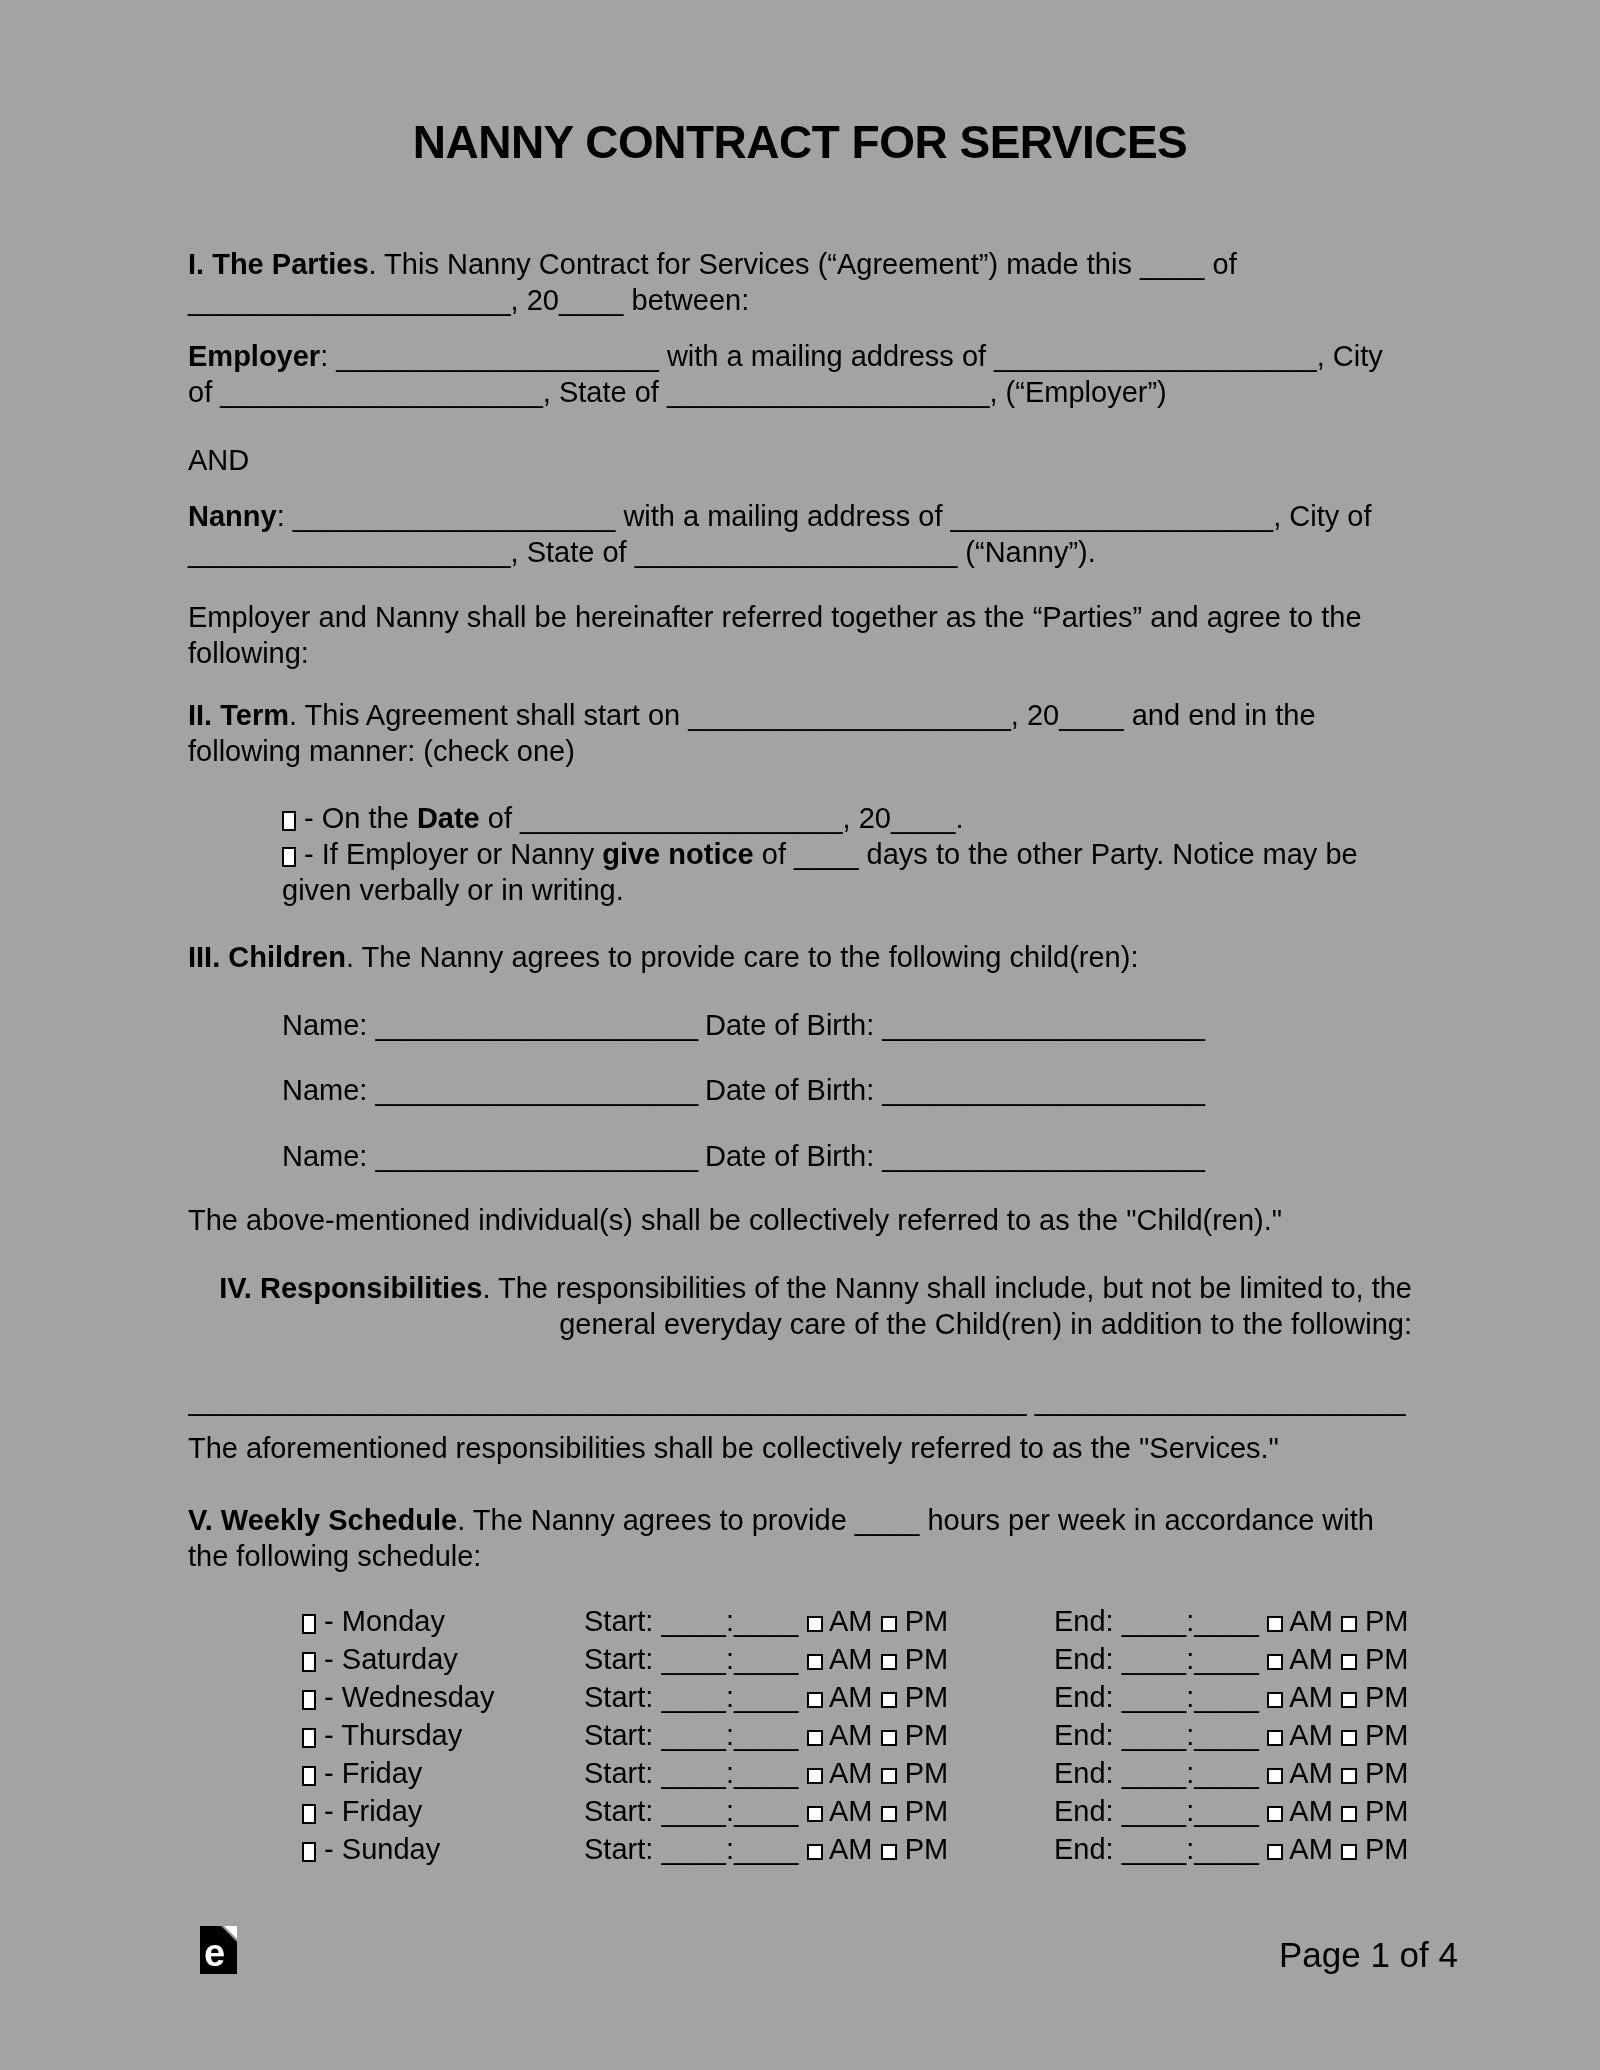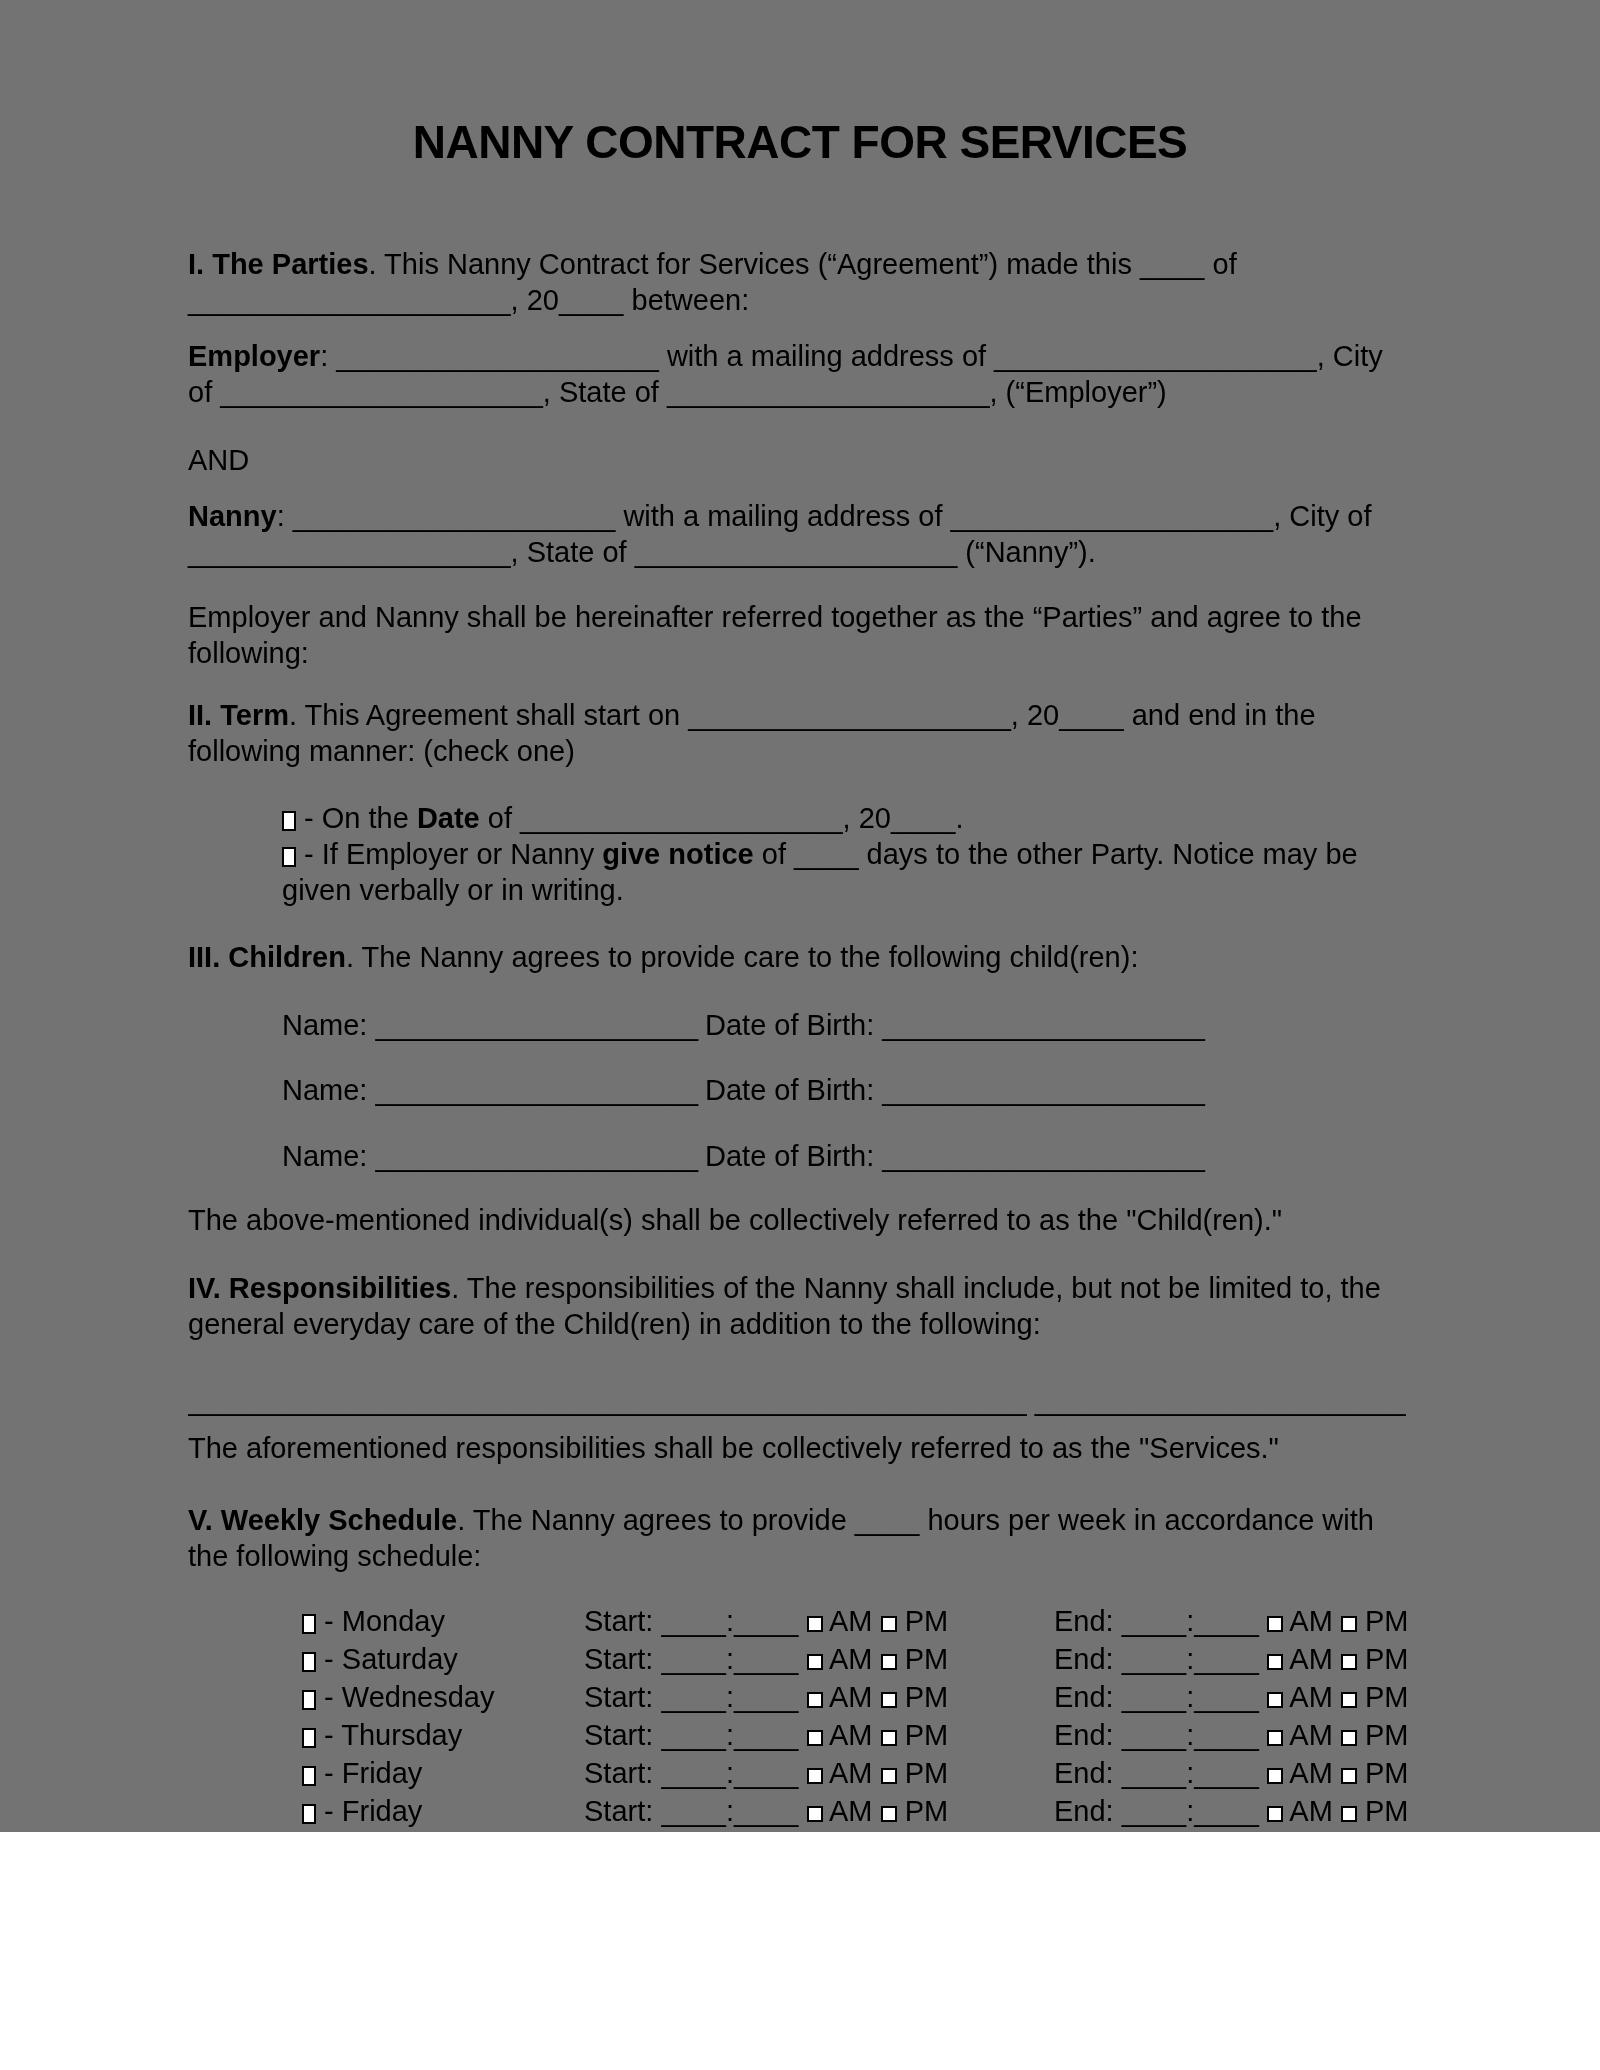--- a/index.html
+++ b/index.html
@@ -1,19 +1,19 @@
 <!DOCTYPE html>
 <html><head>
 <meta charset="utf-8">
 <style>
   html,body{margin:0;padding:0;background:#ffffff;}
   .page{
     position:relative;
-    width:1600px;height:1832px;
-    background:#737373;
+    width:1600px;height:2070px;
+    background:#a3a3a3;
     box-sizing:border-box;
     padding:118px 188px 0 188px;
     font-family:"Liberation Sans","DejaVu Sans",sans-serif;
     font-size:29px;line-height:36px;color:#000000;
     overflow:hidden;
   }
   h1.doc-title{
     font-size:46px;line-height:48px;font-weight:bold;
     letter-spacing:-0.5px;text-align:center;
     margin:0 0 80px 0;
@@ -93,21 +93,21 @@
   </div>
   <div class="name-row" style="margin-bottom:30px;">
     <span class="name-cell"><span>Name:</span> <span class="blank">____________________</span></span><span><span>Date of Birth:</span> <span class="blank">____________________</span></span>
   </div>
   <div class="name-row" style="margin-bottom:28px;">
     <span class="name-cell"><span>Name:</span> <span class="blank">____________________</span></span><span><span>Date of Birth:</span> <span class="blank">____________________</span></span>
   </div>
 
   <p style="margin-bottom:32px;">The above-mentioned individual(s) shall be collectively referred to as the "Child(ren)."</p>
 
-  <p style="margin-bottom:40px;">
+  <p style="margin-bottom:40px;text-align:right;">
     <span class="b">IV. Responsibilities</span><span>. The responsibilities of the Nanny shall include, but not be limited to, the general everyday care of the Child(ren) in addition to the following:</span>
   </p>
 
   <p class="blankline" style="margin-bottom:12px;">____________________________________________________ _______________________</p>
 
   <p style="margin-bottom:36px;">The aforementioned responsibilities shall be collectively referred to as the "Services."</p>
 
   <p style="margin-bottom:28px;">
     <span class="b">V. Weekly Schedule</span><span>. The Nanny agrees to provide ____ hours per week in accordance with the following schedule:</span>
   </p>

